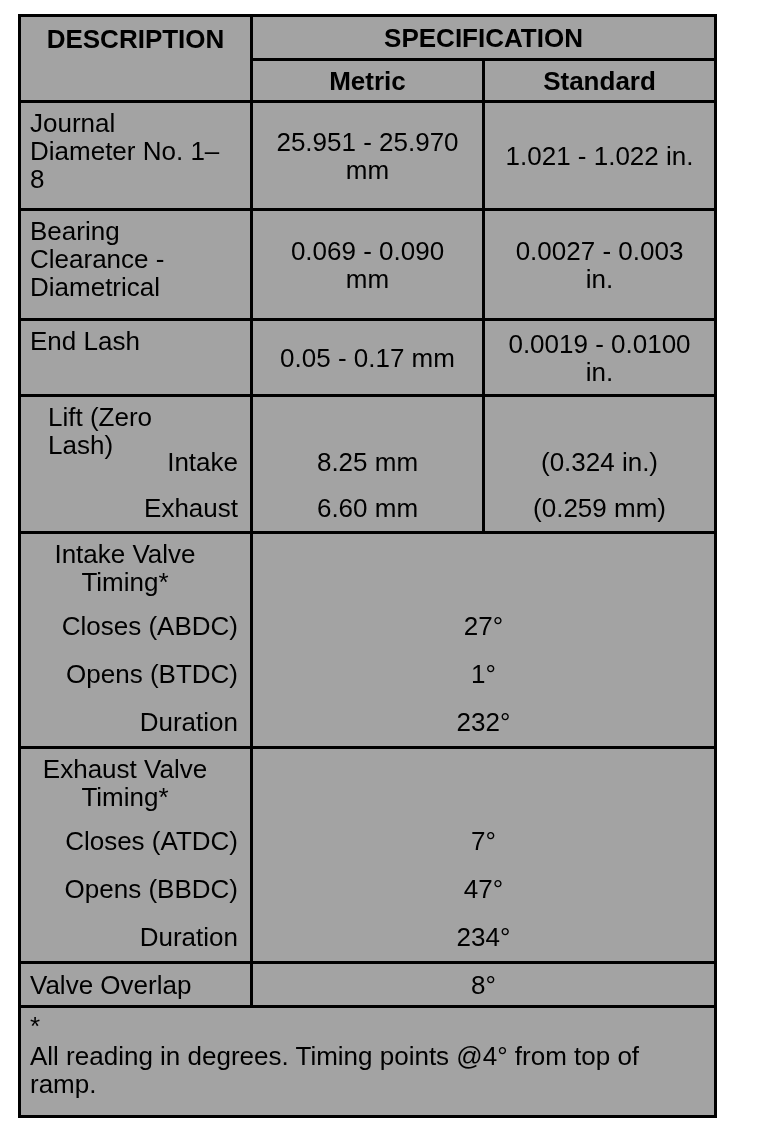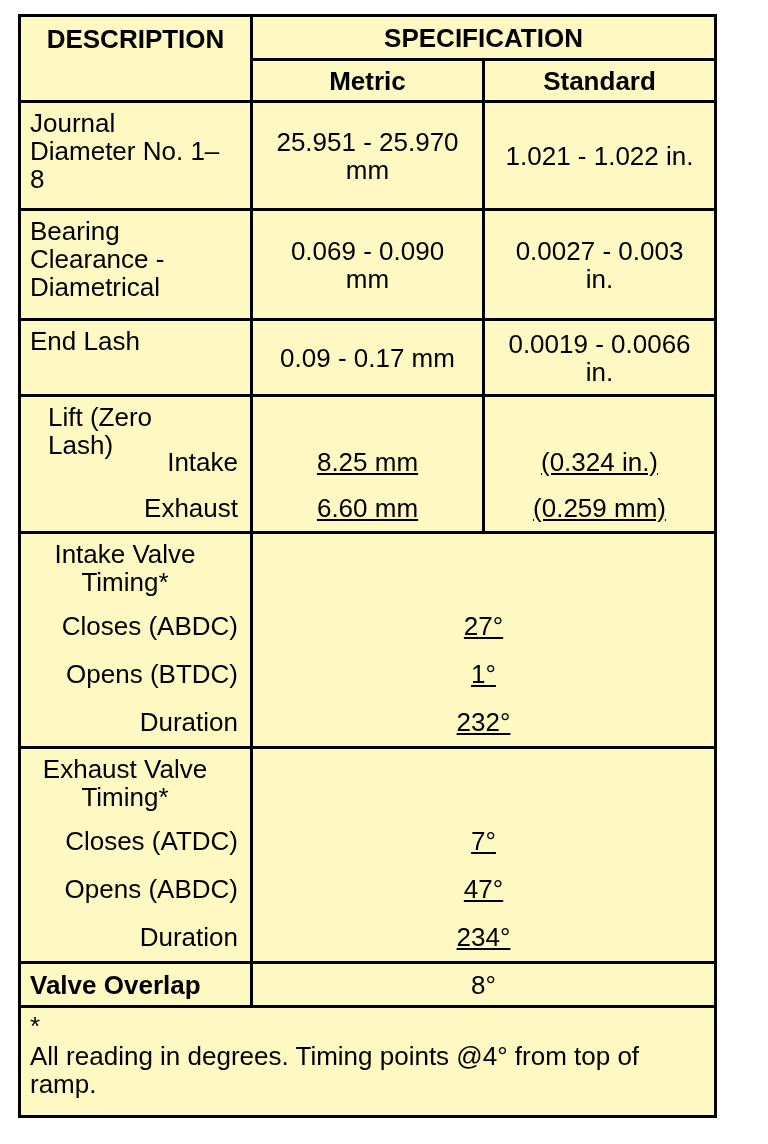--- a/index.html
+++ b/index.html
@@ -6,46 +6,46 @@
   html, body { background:#ffffff; }
   body {
     width:768px; height:1144px;
     font-family:"Liberation Sans","DejaVu Sans",sans-serif;
     font-size:26px; line-height:28px; color:#000;
     overflow:hidden;
   }
   table.spec-table {
     border-collapse:collapse; table-layout:fixed;
     width:696px; margin:14px 0 0 18px;
-    background:#fef9c3;
+    background:#a3a3a3;
   }
   table.spec-table td { border:3px solid #000; overflow:hidden; }
 
   
   .h44{height:44px} .h42{height:42px} .h108{height:108px} .h110{height:110px}
   .h76{height:76px} .h134{height:134px} .h212{height:212px}
 
   
   .hdr { font-weight:bold; text-align:center; vertical-align:middle; }
   .desc-hdr { vertical-align:top; padding-top:8px; }
 
   
   .desc { vertical-align:top; text-align:left; padding:6px 30px 6px 9px; }
-  .v-mid { vertical-align:middle; padding-top:0; padding-bottom:0;font-weight:bold; }
+  .v-mid { vertical-align:middle; padding-top:0; padding-bottom:0; }
   .val { text-align:center; vertical-align:middle; padding:4px 14px; }
 
   
   .stack { padding:0; }
   .vstack { padding:0; vertical-align:top; }
   .cell-title { padding:6px 30px 0 9px; }
   .t42 { height:42px;padding-left:27px; }
   .t68 { height:68px;text-align:center; }
   .sub-label { display:flex; align-items:center; justify-content:flex-end;
                padding-right:12px; text-align:right; }
-  .stack-val { display:flex; align-items:center; justify-content:center; padding:0 14px;text-decoration:underline; }
+  .stack-val { display:flex; align-items:center; justify-content:center; padding:0 14px; }
   .s46 { height:46px; }
   .s48 { height:48px; }
 
   
   .footnote { vertical-align:top; padding:4px 10px 6px 9px; }
   .fn-marker { height:30px; }
 </style>
 </head>
 <body>
 
@@ -74,22 +74,22 @@
     </tr>
 
     <tr class="h110">
       <td class="desc">Bearing Clearance - Diametrical</td>
       <td class="val">0.069 - 0.090 mm</td>
       <td class="val">0.0027 - 0.003 in.</td>
     </tr>
 
     <tr class="h76">
       <td class="desc">End Lash</td>
-      <td class="val">0.09 - 0.17 mm</td>
-      <td class="val">0.0019 - 0.0066 in.</td>
+      <td class="val">0.05 - 0.17 mm</td>
+      <td class="val">0.0019 - 0.0100 in.</td>
     </tr>
 
     <tr class="h134">
       <td class="desc stack">
         <div class="cell-title t42">Lift (Zero Lash)</div>
         <div class="sub-label s46">Intake</div>
         <div class="sub-label s46">Exhaust</div>
       </td>
       <td class="vstack">
         <div class="t42"></div>
@@ -115,21 +115,21 @@
         <div class="stack-val s48">27°</div>
         <div class="stack-val s48">1°</div>
         <div class="stack-val s48">232°</div>
       </td>
     </tr>
 
     <tr class="h212">
       <td class="desc stack">
         <div class="cell-title t68">Exhaust Valve Timing*</div>
         <div class="sub-label s48">Closes (ATDC)</div>
-        <div class="sub-label s48">Opens (ABDC)</div>
+        <div class="sub-label s48">Opens (BBDC)</div>
         <div class="sub-label s48">Duration</div>
       </td>
       <td colspan="2" class="vstack">
         <div class="t68"></div>
         <div class="stack-val s48">7°</div>
         <div class="stack-val s48">47°</div>
         <div class="stack-val s48">234°</div>
       </td>
     </tr>
 

